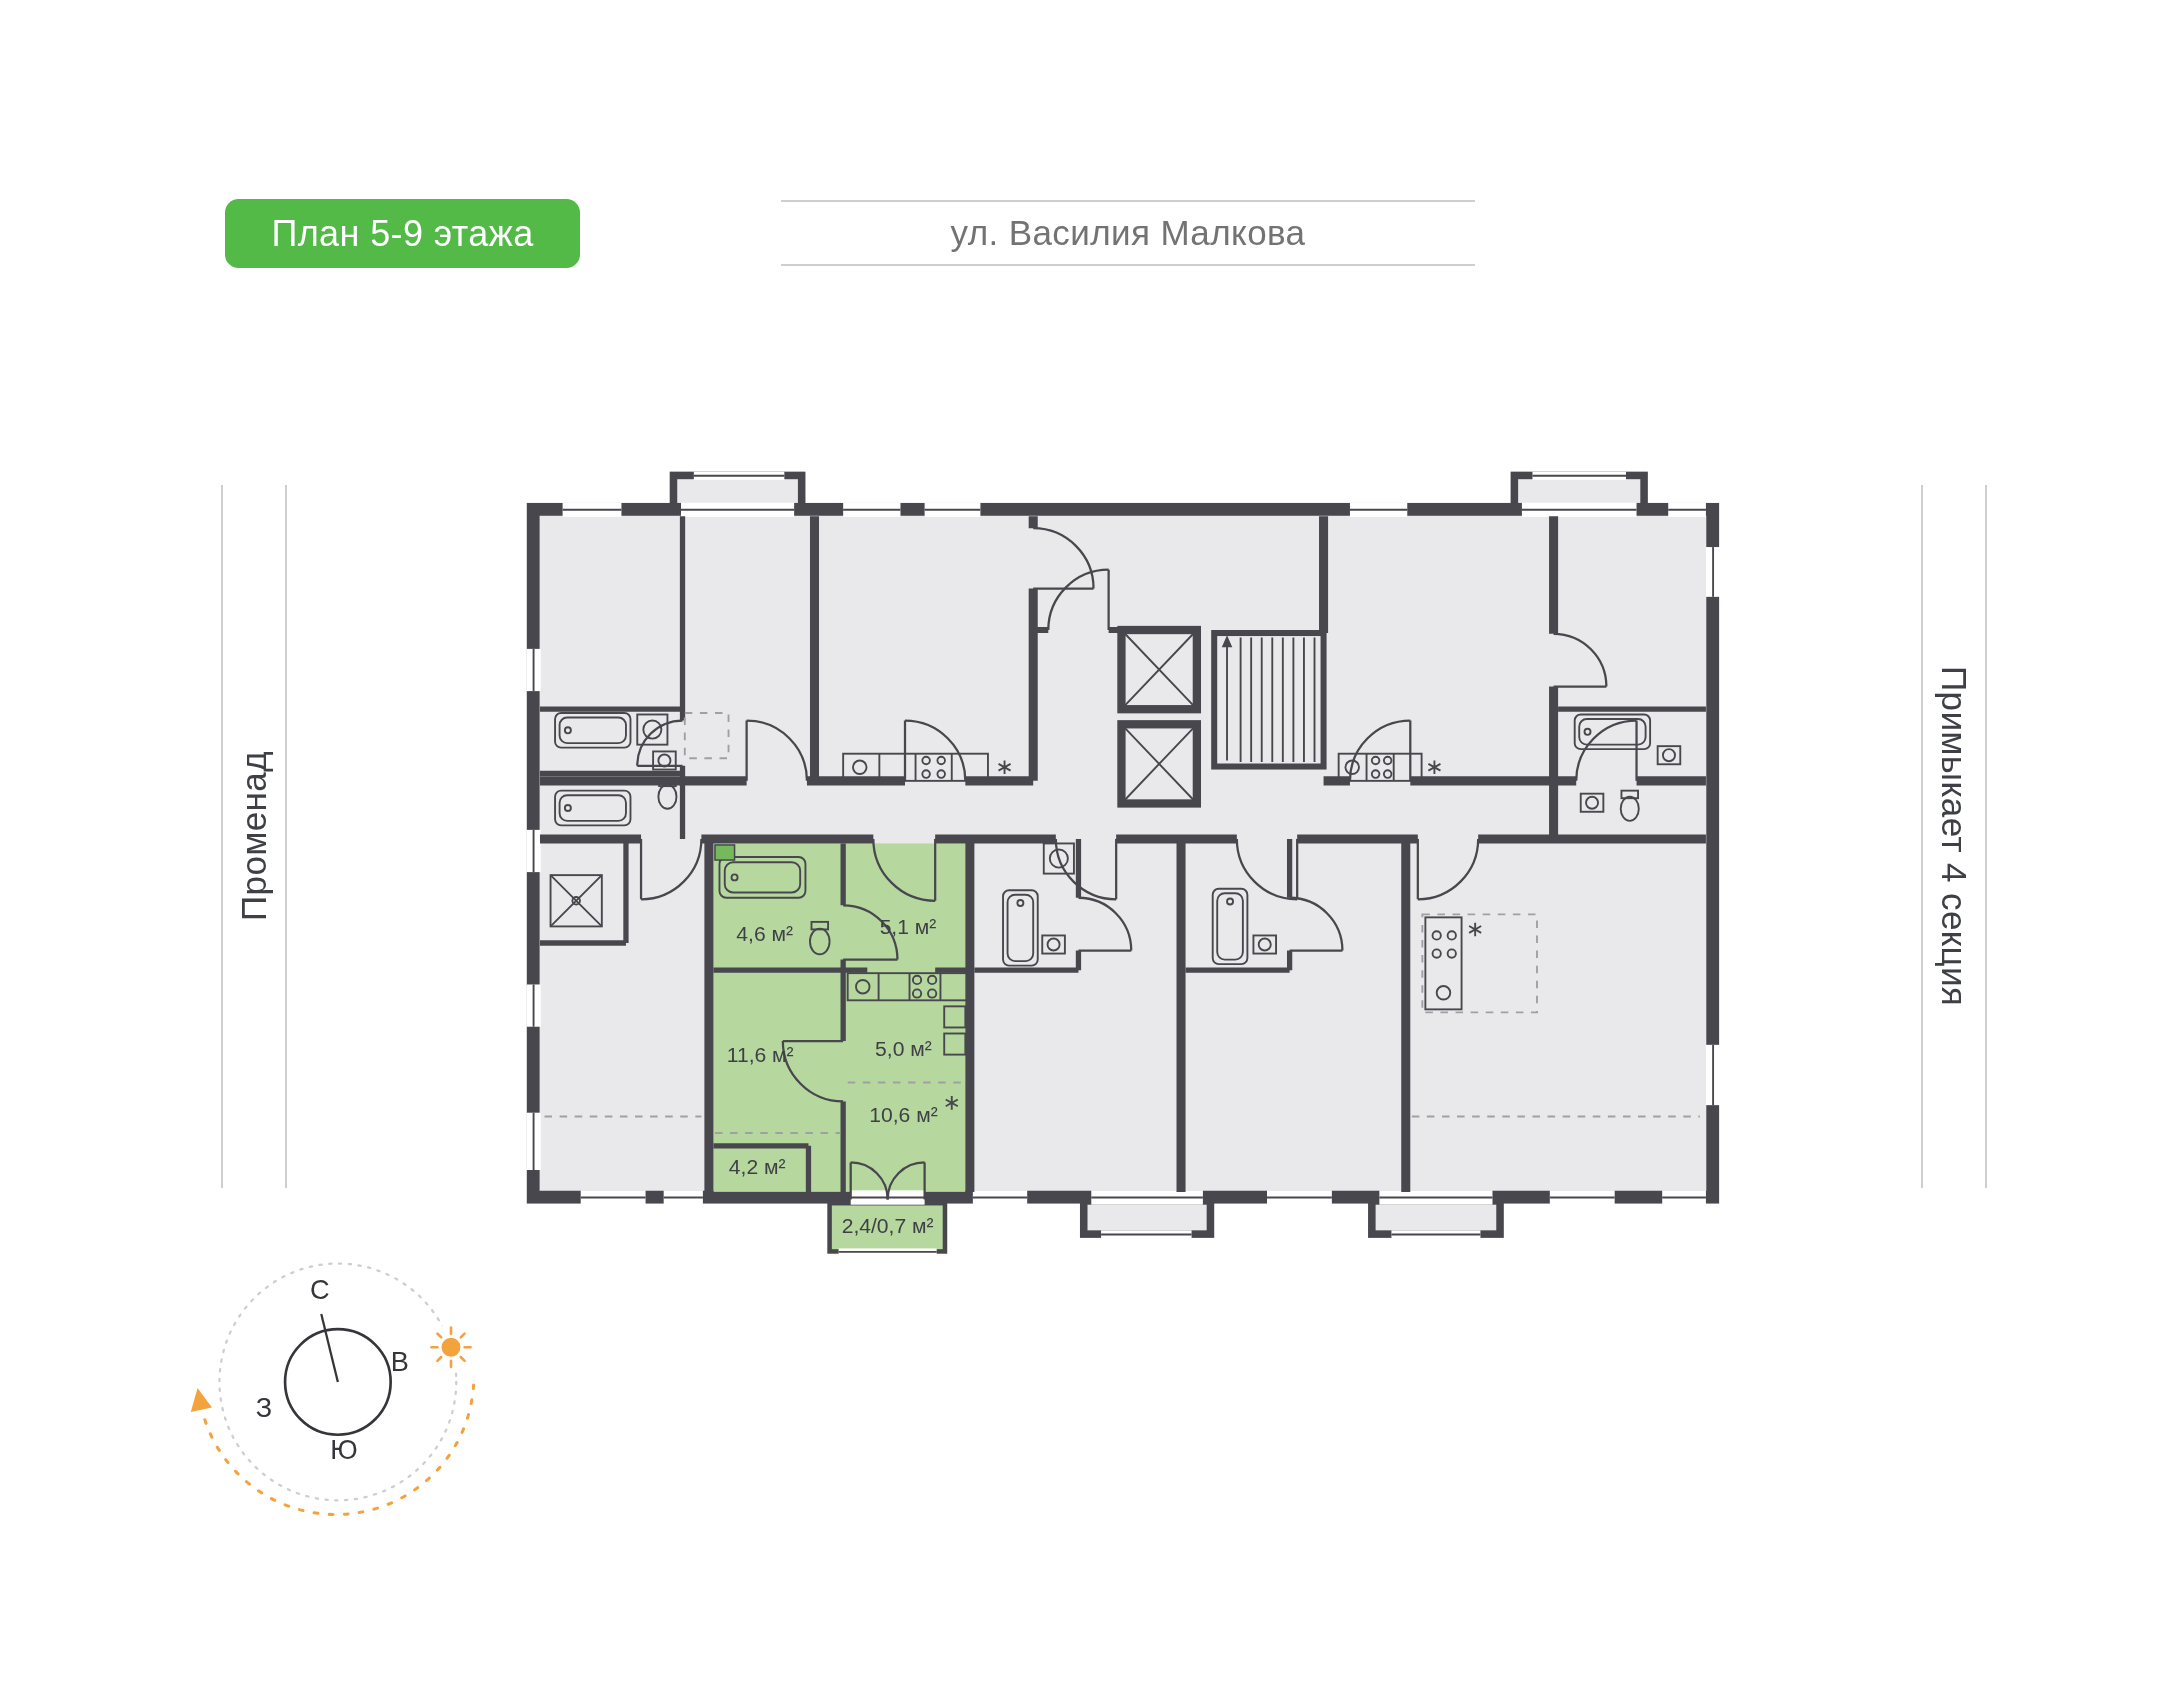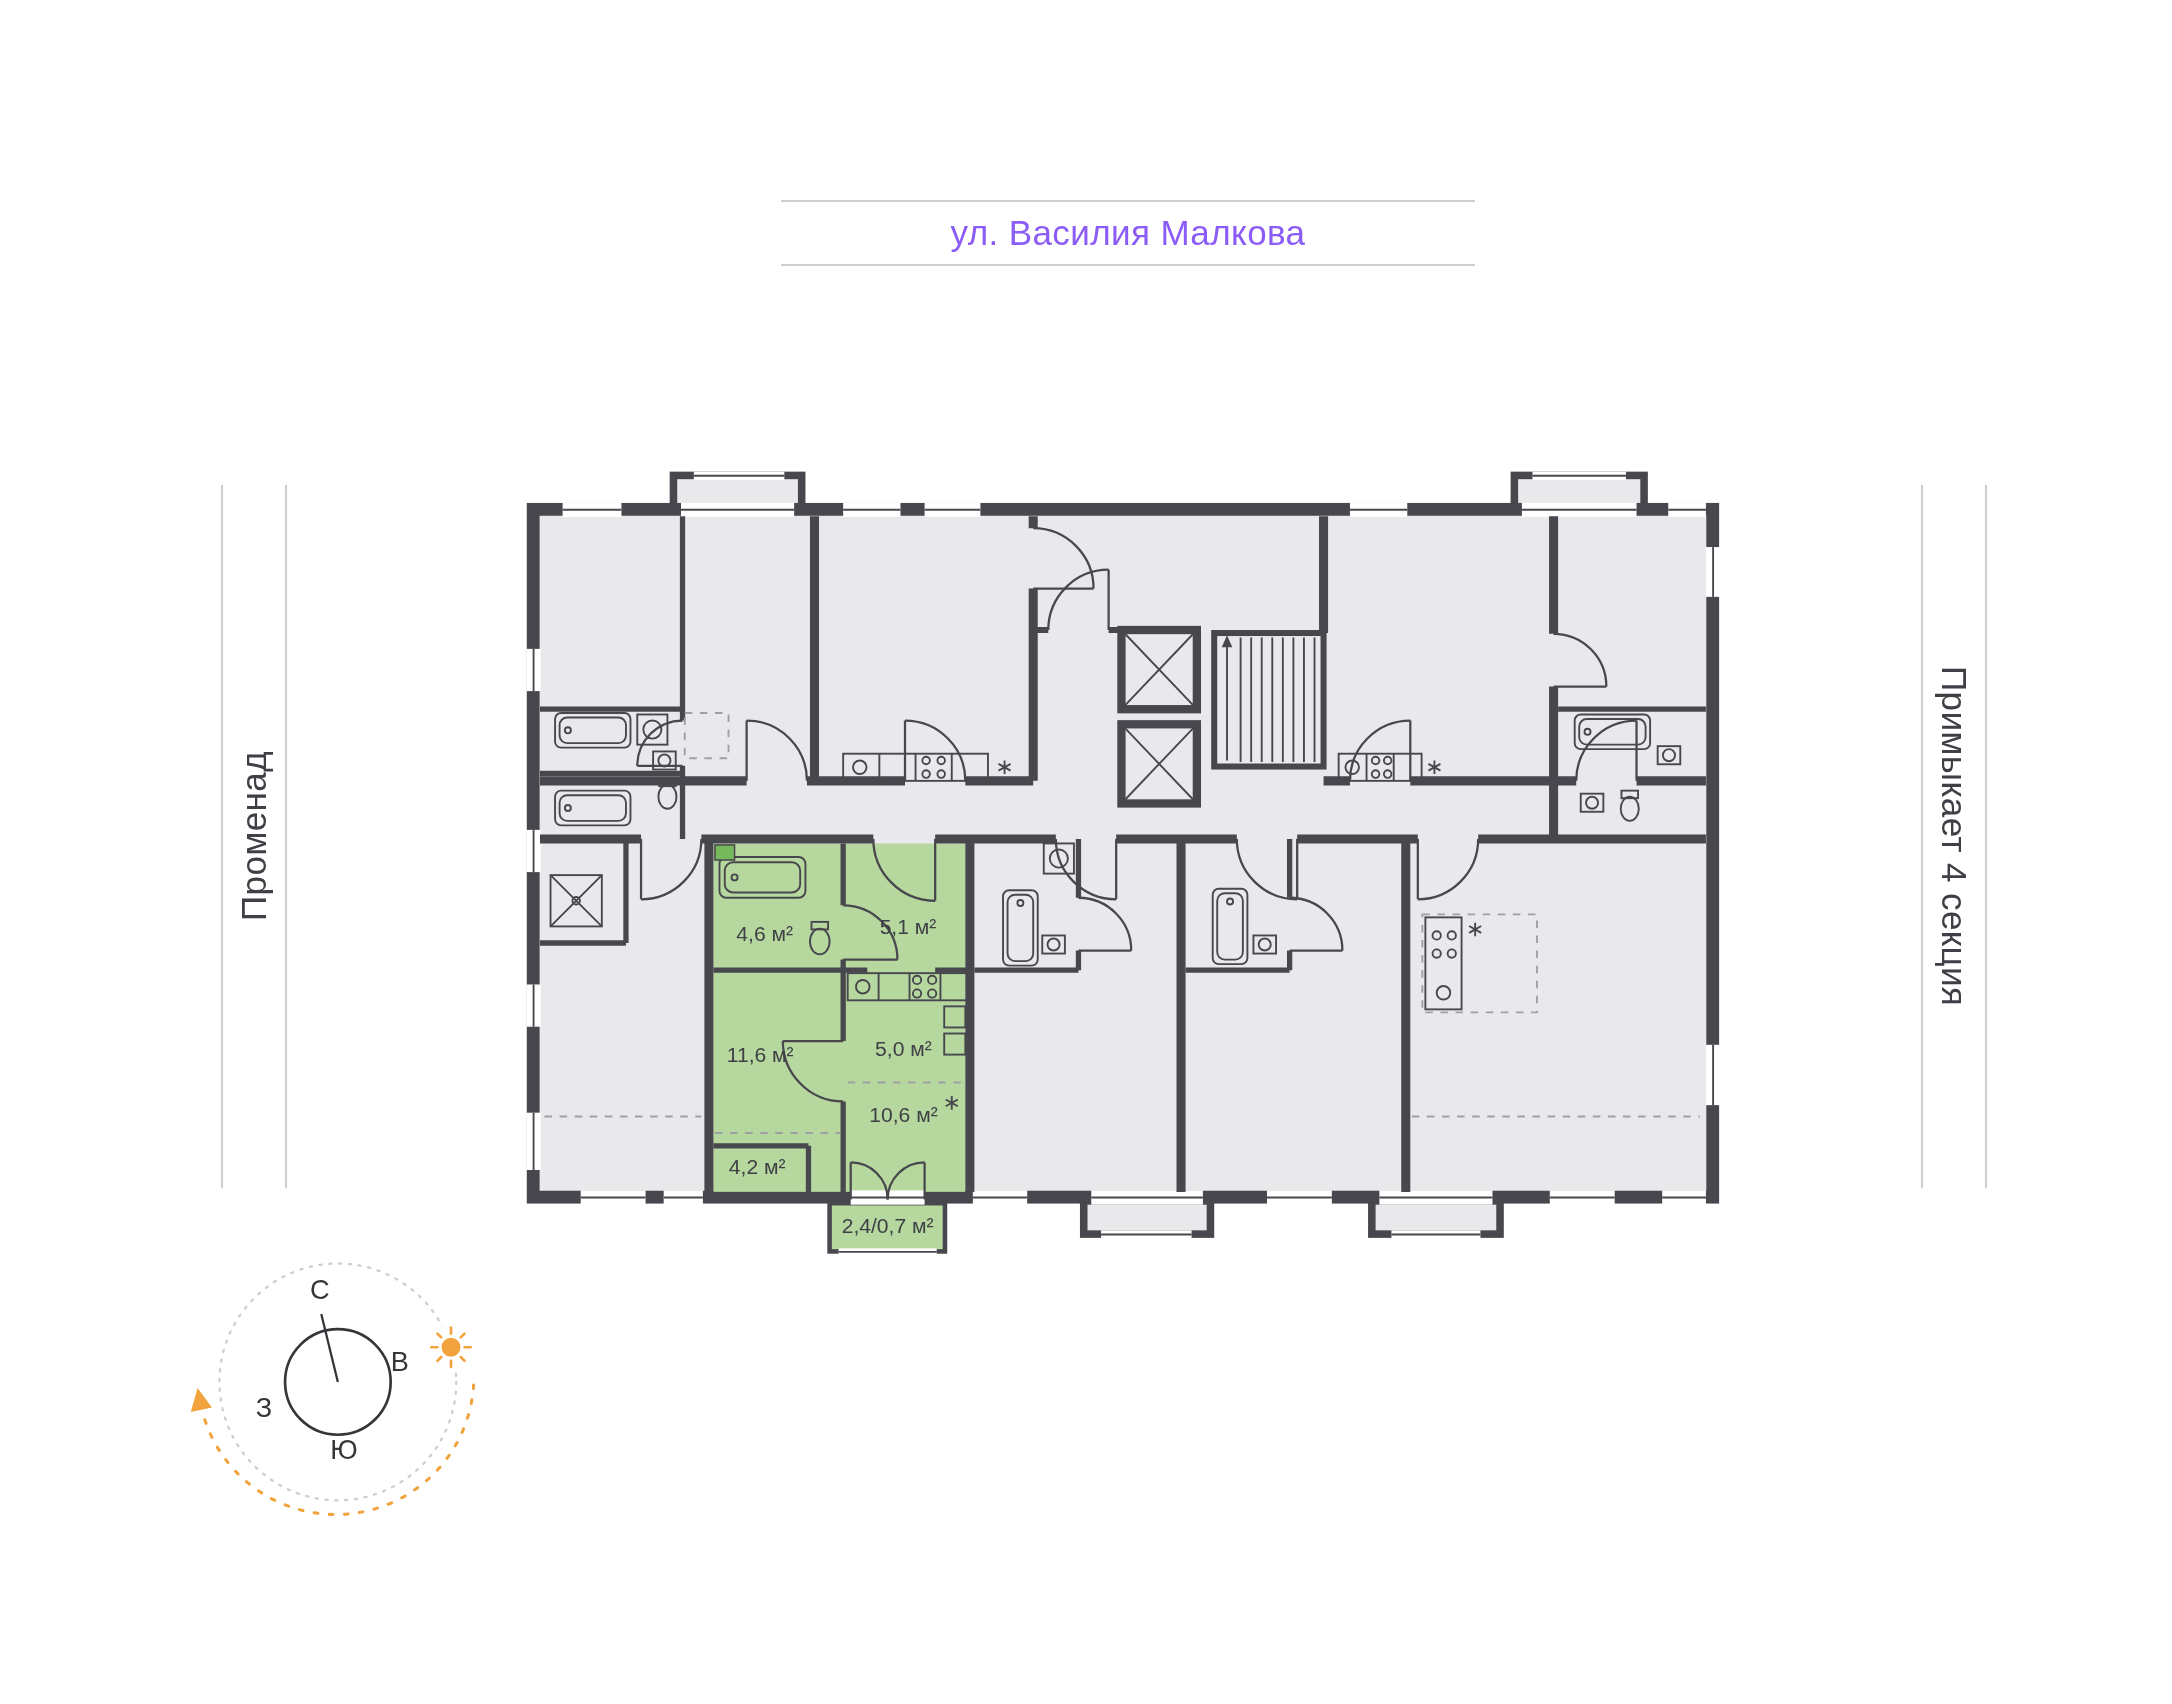--- a/index.html
+++ b/index.html
@@ -8,21 +8,21 @@
   .plan-svg{position:absolute;left:0;top:0;width:2172px;height:1705px;}
 
   .badge{position:absolute;left:225px;top:199px;width:355px;height:69px;
          background:#53b947;color:#ffffff;border-radius:13.6px;
          display:flex;align-items:center;justify-content:center;
          font-size:36px;font-weight:500;letter-spacing:0.4px;}
 
   .h-guide{position:absolute;left:781px;width:694px;height:62px;
            border-top:2.3px solid #cdced2;border-bottom:2.3px solid #cdced2;
            display:flex;align-items:center;justify-content:center;
-           color:#8b5cf6;font-size:35px;font-weight:500;letter-spacing:0.4px;}
+           color:#737373;font-size:35px;font-weight:500;letter-spacing:0.4px;}
   .h-guide.top{top:200px;}
   .h-guide.bottom{top:1436px;}
 
   .v-guide{position:absolute;top:485px;width:62px;height:703px;
            border-left:2.3px solid #cdced2;border-right:2.3px solid #cdced2;
            display:flex;align-items:center;justify-content:center;
            color:#3f4045;font-size:35px;font-weight:500;letter-spacing:0.4px;}
   .v-guide.left{left:221px;}
   .v-guide.right{left:1921px;}
   .v-guide .vtxt{writing-mode:vertical-rl;white-space:nowrap;}
@@ -371,20 +371,21 @@
       <text class="cletter" x="350" y="1878">З</text>
       <text class="cletter" x="456" y="1934">Ю</text>
       <g>
         <circle cx="598" cy="1786" r="30" fill="#ffffff"></circle>
         <circle cx="598" cy="1786" r="12.5" fill="#f2a33d"></circle>
         <path class="sunray" d="M598 1760V1768 M598 1804V1812 M572 1786H580 M616 1786H624 M580 1768L585 1773 M611 1799L616 1804 M616 1768L611 1773 M585 1799L580 1804"></path>
       </g>
     </g>
   </svg>
 
+  <div class="badge">План 5-9 этажа</div>
 
   <div class="h-guide top">
     <span>ул. Василия Малкова</span>
   </div>
 
 
   <div class="v-guide left">
     <span class="vtxt">Променад</span>
   </div>
 

